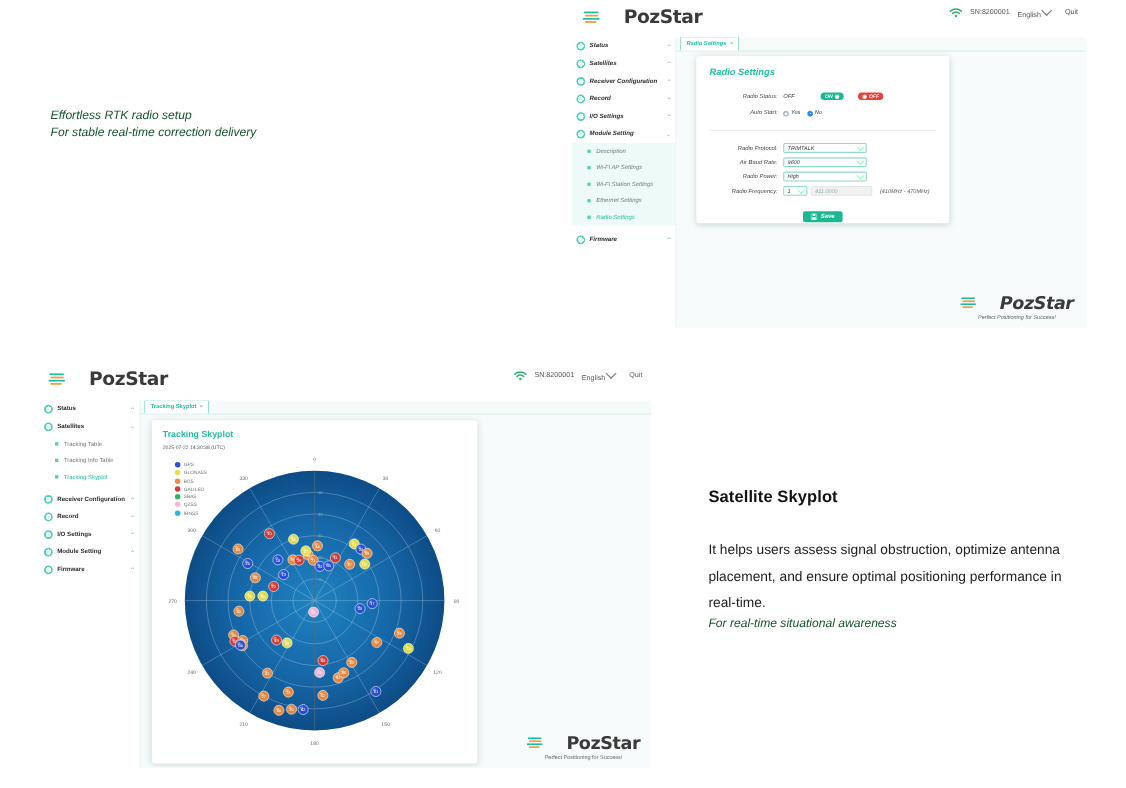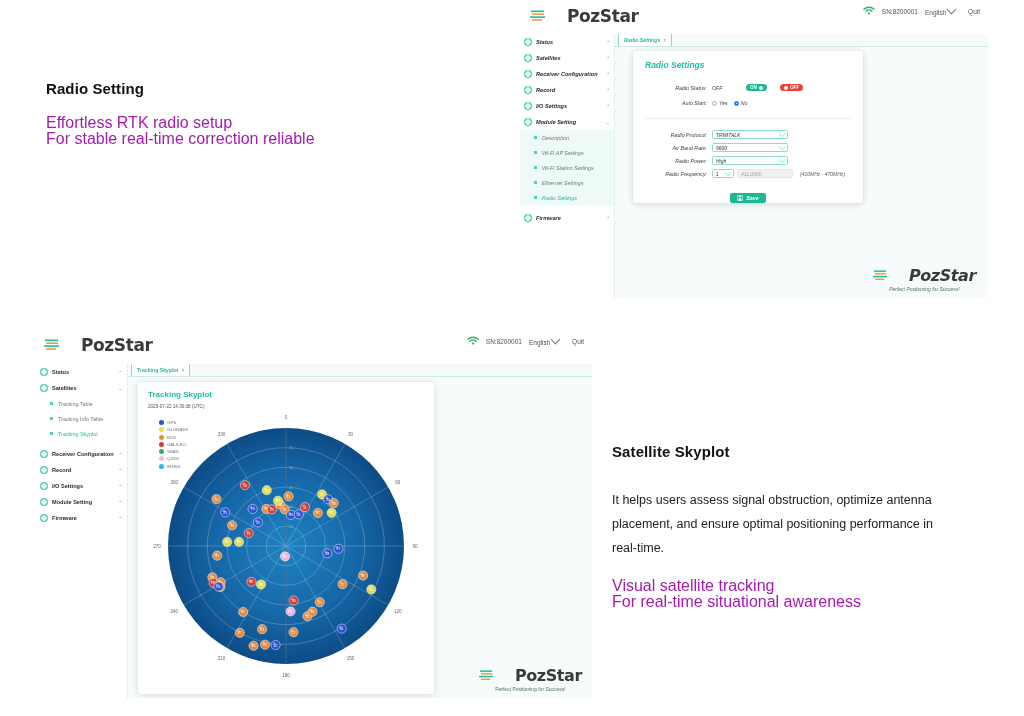--- a/index.html
+++ b/index.html
@@ -8,21 +8,21 @@
     background:#ffffff;
     font-family:"Liberation Sans", sans-serif;
     color:#1a1a1a;
     overflow:hidden;
   }
   .abs{position:absolute;}
 
   
   .promo-title{font-size:15px;font-weight:bold;color:#111;letter-spacing:.1px;}
   .promo-body{font-size:12.5px;line-height:24px;color:#1d1d1d;}
-  .promo-tag{font-size:16px;line-height:15.5px;color:#a21caf;}
+  .promo-tag{font-size:11px;line-height:15.5px;color:#14532d;font-style:italic;}
 
   
   .app{background:#ffffff;overflow:hidden;}
   .app-header{position:relative;height:34px;background:#ffffff;}
   .brand{display:flex;align-items:center;gap:20px;}
   .brand-mark{display:block;}
   .brand-text{font-size:17px;font-weight:bold;color:#3a3a3a;letter-spacing:-.4px;
               font-family:"DejaVu Sans", sans-serif;}
   .hdr-right{position:absolute;right:8px;top:6px;display:flex;align-items:center;gap:7px;
              font-size:6.5px;color:#555;}
@@ -95,23 +95,22 @@
   .sky-time{font-size:4.6px;color:#4a5555;}
   .legend{display:flex;flex-direction:column;gap:2.3px;}
   .legend-row{display:flex;align-items:center;gap:3px;font-size:4.4px;color:#6b7676;}
   .legend-dot{width:5px;height:5px;border-radius:50%;flex:none;}
   svg{display:block;}
 </style>
 </head>
 <body>
 
 <div class="abs" style="left:46px;top:80px;width:360px;">
-  <div class="promo-title">Radio Setting</div>
   <div class="promo-tag" style="margin-top:18px;">Effortless RTK radio setup</div>
-  <div class="promo-tag">For stable real-time correction reliable</div>
+  <div class="promo-tag">For stable real-time correction delivery</div>
 </div>
 
 <div class="abs app" style="left:520px;top:0;width:468px;height:298px;">
 
   <div class="app-header">
     <div class="brand abs" style="left:10px;top:6px;">
       <svg class="brand-mark" width="17" height="15" viewBox="0 0 17 15">
         <rect x="1" y="1.5" width="13" height="1.6" fill="#1fbda0"></rect>
         <rect x="2" y="4.4" width="12" height="1.6" fill="#f29b3c"></rect>
         <rect x="0" y="7.3" width="15" height="1.6" fill="#1fbda0"></rect>
@@ -734,18 +733,17 @@
             <span class="brand-text" style="font-size:16px;">PozStar</span>
           </div>
           <div class="footer-tag">Perfect Positioning for Success!</div>
         </div>
 
       </div>
     </div>
   </div>
 </div>
 
-<div class="abs" style="left:612px;top:443px;width:345px;">
+<div class="abs" style="left:644px;top:443px;width:345px;">
   <div class="promo-title">Satellite Skyplot</div>
   <div class="promo-body" style="margin-top:28px;">It helps users assess signal obstruction, optimize antenna placement, and ensure optimal positioning performance in real-time.</div>
-  <div class="promo-tag" style="margin-top:18px;">Visual satellite tracking</div>
   <div class="promo-tag">For real-time situational awareness</div>
 </div>
 
 </body></html>

